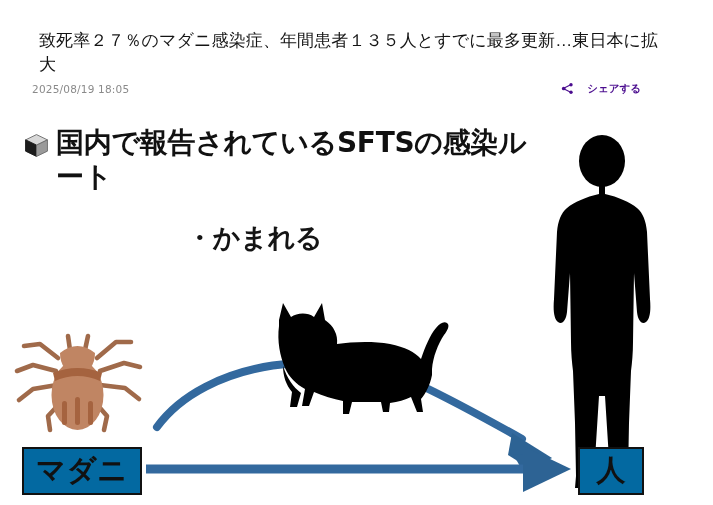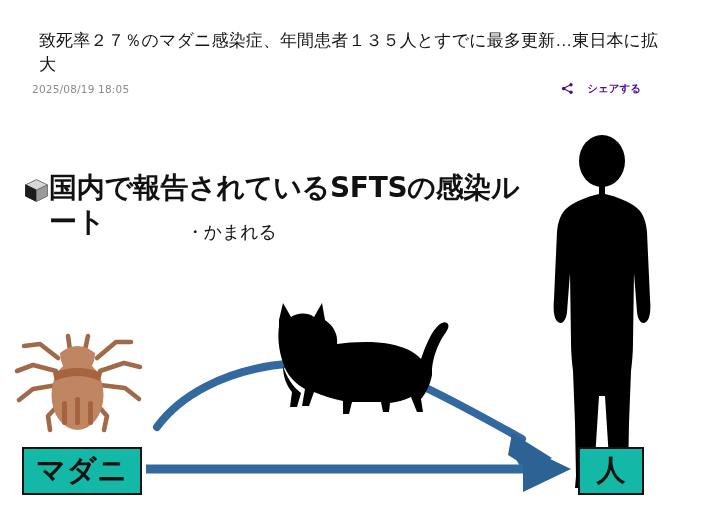--- a/index.html
+++ b/index.html
@@ -91,51 +91,52 @@
     overflow: hidden;
   }
 
   .ig-title-wrap {
     position: absolute;
     left: 24px;
     top: 13px;
     width: 520px;
     display: flex;
     align-items: flex-start;
-    margin-top: 45px;
+    gap: 7px;
   }
   .cube-icon {
     flex: 0 0 auto;
     margin-top: 7px;
   }
   .cube-icon svg { display: block; }
   .ig-title {
     font-size: 28px;
     font-weight: bold;
     line-height: 1.2;
     letter-spacing: -0.3px;
     color: #111111;
     font-family: "DejaVu Sans", "Liberation Sans", sans-serif;
   }
 
   .ig-bullets {
     position: absolute;
     left: 186px;
     top: 106px;
-    font-size: 18px;
+    font-size: 27px;
     line-height: 1.42;
     color: #141414;
     letter-spacing: -0.2px;
     font-family: "DejaVu Sans", "Liberation Sans", sans-serif;
+    font-weight: bold;
   }
   .ig-bullets div { white-space: nowrap; }
 
   .label-box {
     position: absolute;
-    background: #14b8a6;
+    background: #0369a1;
     border: 2.5px solid #111111;
     display: flex;
     align-items: center;
     justify-content: center;
     font-weight: bold;
     color: #111111;
     font-family: "DejaVu Sans", "Liberation Sans", sans-serif;
   }
   .label-tick {
     left: 22px;

